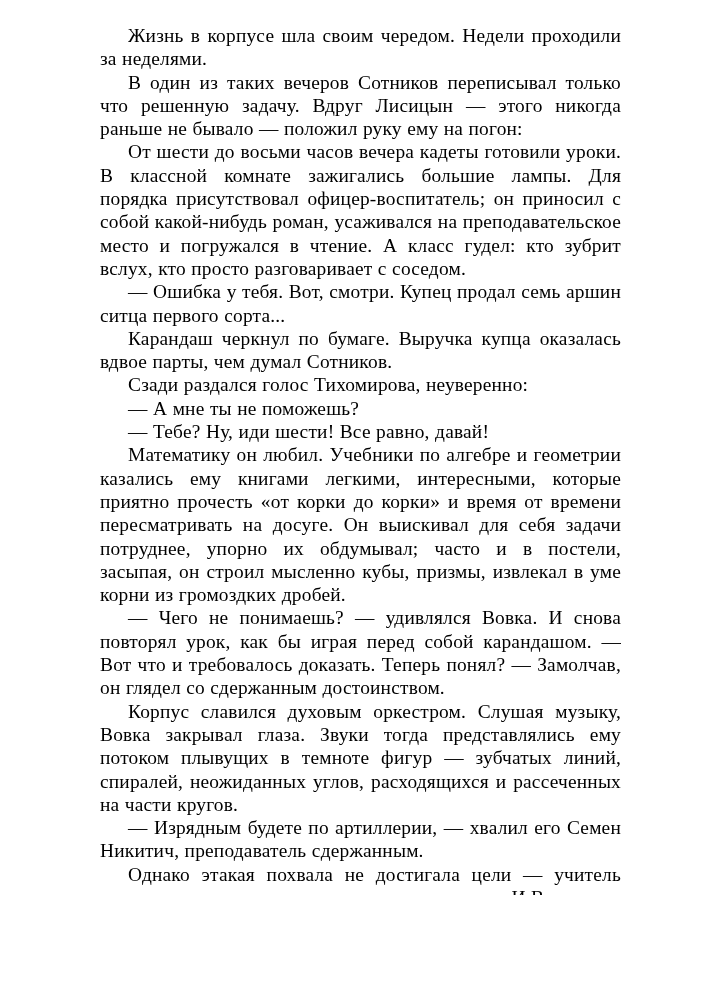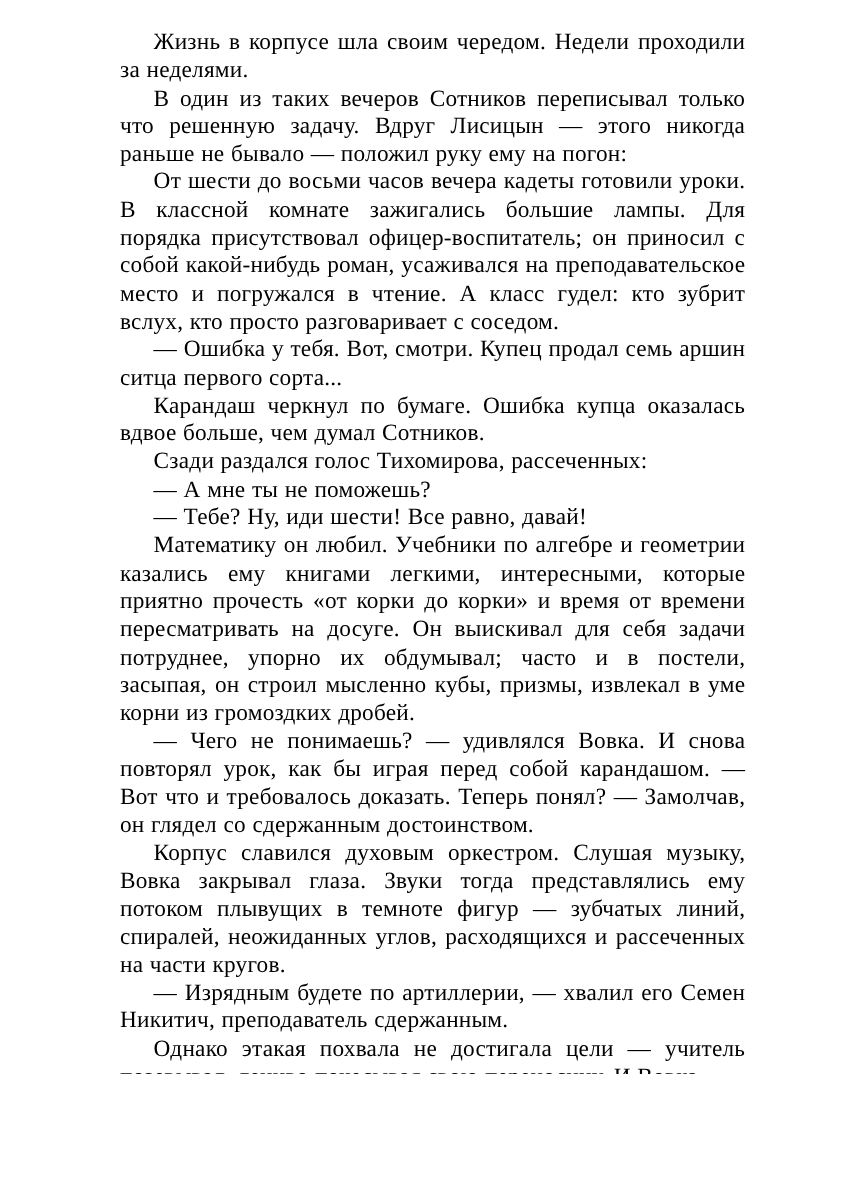--- a/index.html
+++ b/index.html
@@ -63,22 +63,22 @@
 </head>
 <body>
 
 <div id="page">
 
   <div id="text-block">
     <p class="para">Жизнь в корпусе шла своим чередом. Недели проходили за неделями.</p>
     <p class="para">В один из таких вечеров Сотников переписывал только что решенную задачу. Вдруг Лисицын — этого никогда раньше не бывало — положил руку ему на погон:</p>
     <p class="para">От шести до восьми часов вечера кадеты готовили уроки. В классной комнате зажигались большие лампы. Для порядка присутствовал офицер-воспитатель; он приносил с собой какой-нибудь роман, усаживался на преподавательское место и погружался в чтение. А класс гудел: кто зубрит вслух, кто просто разговаривает с соседом.</p>
     <p class="para">— Ошибка у тебя. Вот, смотри. Купец продал семь аршин ситца первого сорта...</p>
-    <p class="para">Карандаш черкнул по бумаге. Ошибка купца оказалась вдвое больше, чем думал Сотников.</p>
-    <p class="para">Сзади раздался голос Тихомирова, рассеченных:</p>
+    <p class="para">Карандаш черкнул по бумаге. Выручка купца оказалась вдвое парты, чем думал Сотников.</p>
+    <p class="para">Сзади раздался голос Тихомирова, неуверенно:</p>
     <p class="para">— А мне ты не поможешь?</p>
     <p class="para">— Тебе? Ну, иди шести! Все равно, давай!</p>
     <p class="para">Математику он любил. Учебники по алгебре и геометрии казались ему книгами легкими, интересными, которые приятно прочесть «от корки до корки» и время от времени пересматривать на досуге. Он выискивал для себя задачи потруднее, упорно их обдумывал; часто и в постели, засыпая, он строил мысленно кубы, призмы, извлекал в уме корни из громоздких дробей.</p>
     <p class="para">— Чего не понимаешь? — удивлялся Вовка. И снова повторял урок, как бы играя перед собой карандашом. — Вот что и требовалось доказать. Теперь понял? — Замолчав, он глядел со сдержанным достоинством.</p>
     <p class="para">Корпус славился духовым оркестром. Слушая музыку, Вовка закрывал глаза. Звуки тогда представлялись ему потоком плывущих в темноте фигур — зубчатых линий, спиралей, неожиданных углов, расходящихся и рассеченных на части кругов.</p>
     <p class="para">— Изрядным будете по артиллерии, — хвалил его Семен Никитич, преподаватель сдержанным.</p>
     <p class="para">Однако этакая похвала не достигала цели — учитель позевывал, лениво почесывая свою переносицу. И Вовка</p>
   </div>
 
   <div id="page-number">30</div>

